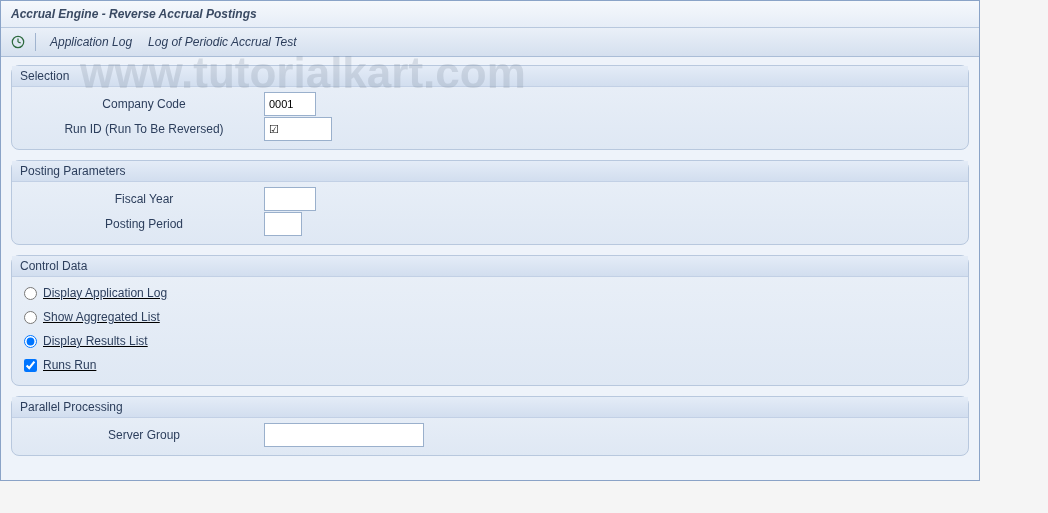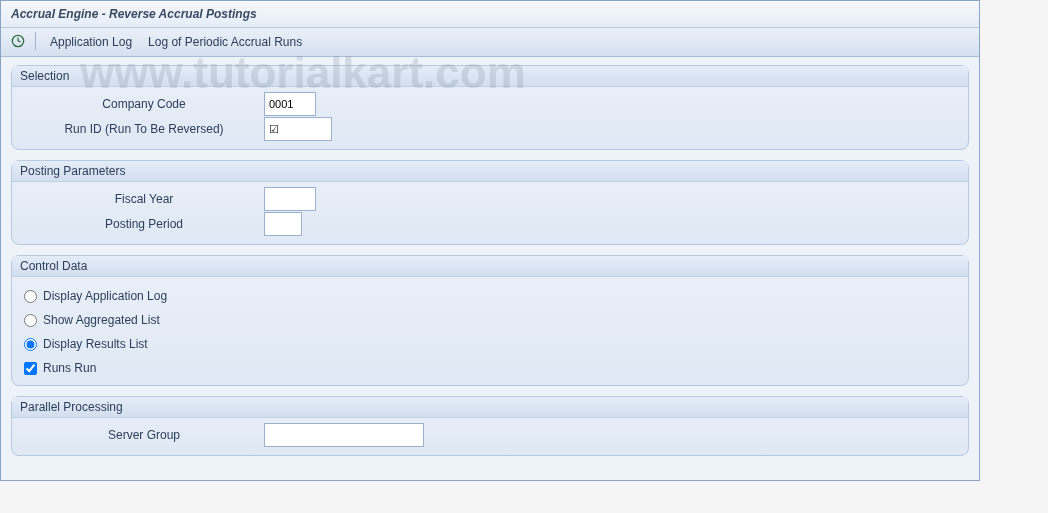--- a/index.html
+++ b/index.html
@@ -29,21 +29,23 @@
       font-size: 12px;
       font-weight: bold;
       font-style: italic;
       color: #3a4a63;
     }
     .toolbar {
       background: linear-gradient(to bottom, #eaf0f8 0%, #d5e0ef 100%);
       border-bottom: 1px solid #aabdd7;
       padding: 4px 8px;
       display: flex;
+      align-items: center;
       gap: 4px;
+      font-style: italic;
     }
     .toolbar-icon {
       width: 18px;
       height: 18px;
       display: inline-flex;
       align-items: center;
       justify-content: center;
       cursor: pointer;
       padding: 2px;
     }
@@ -112,23 +114,24 @@
     }
     .check-input {
       width: 68px;
       display: inline-flex;
       align-items: center;
       justify-content: flex-start;
       font-size: 11px;
     }
     .radio-row, .check-row {
       display: flex;
-      align-items: flex-end;
+      align-items: center;
       margin-bottom: 4px;
       height: 20px;
+      text-decoration: underline;
     }
     .radio-input, .checkbox-input {
       margin-right: 6px;
     }
     .radio-label, .check-label {
       color: #2c3e5c;
       font-size: 12px;
     }
     .watermark {
       position: absolute;
@@ -158,21 +161,21 @@
   <div class="toolbar">
     <span class="toolbar-icon">
       <svg class="execute-svg" viewBox="0 0 16 16">
         <circle cx="8" cy="8" r="6.5" fill="none" stroke="#2d6a3e" stroke-width="1.4"></circle>
         <line x1="8" y1="8" x2="8" y2="4" stroke="#2d6a3e" stroke-width="1.4"></line>
         <line x1="8" y1="8" x2="11" y2="9" stroke="#2d6a3e" stroke-width="1.4"></line>
       </svg>
     </span>
     <span class="toolbar-divider"></span>
     <span class="toolbar-link">Application Log</span>
-    <span class="toolbar-link">Log of Periodic Accrual Runs</span>
+    <span class="toolbar-link">Log of Periodic Accrual Test</span>
   </div>
 
   <div class="watermark">www.tutorialkart.com</div>
 
   <div class="content">
 
     <div class="group-box">
       <div class="group-header">Selection</div>
       <div class="group-body">
         <div class="form-row">

